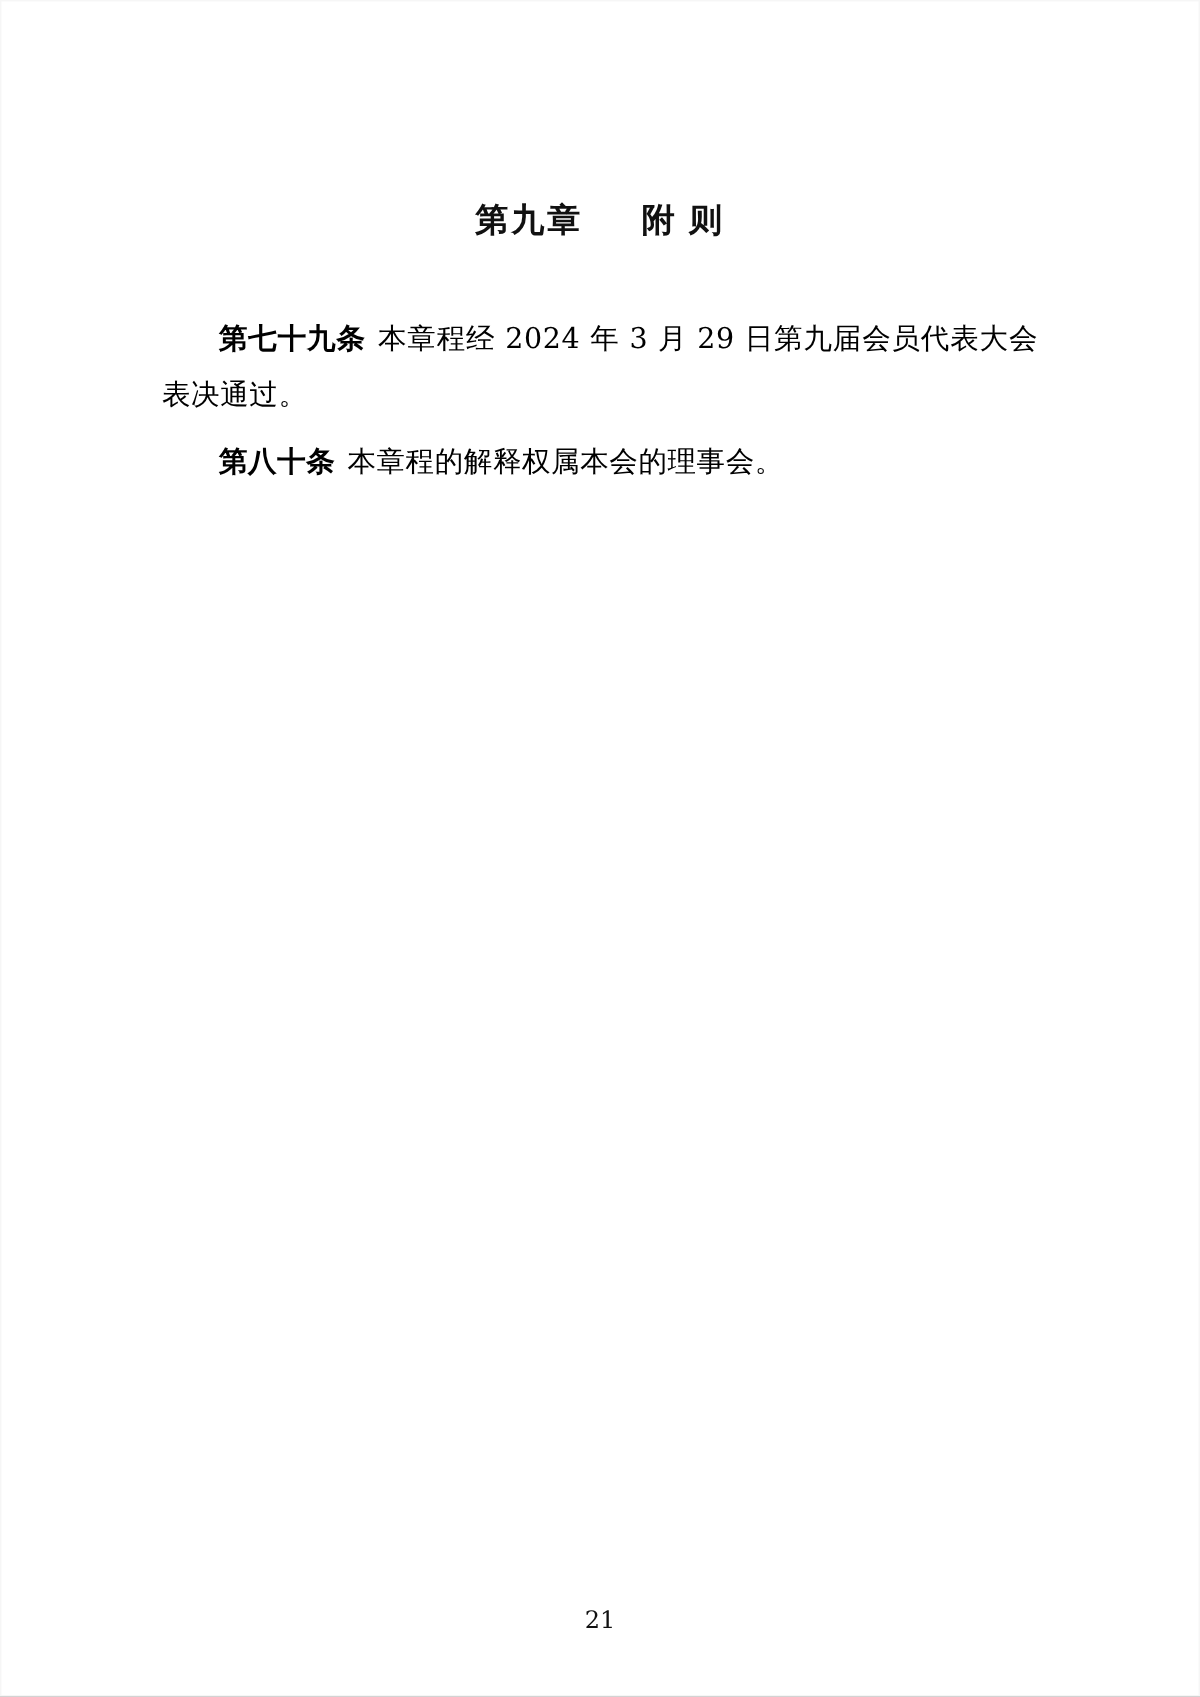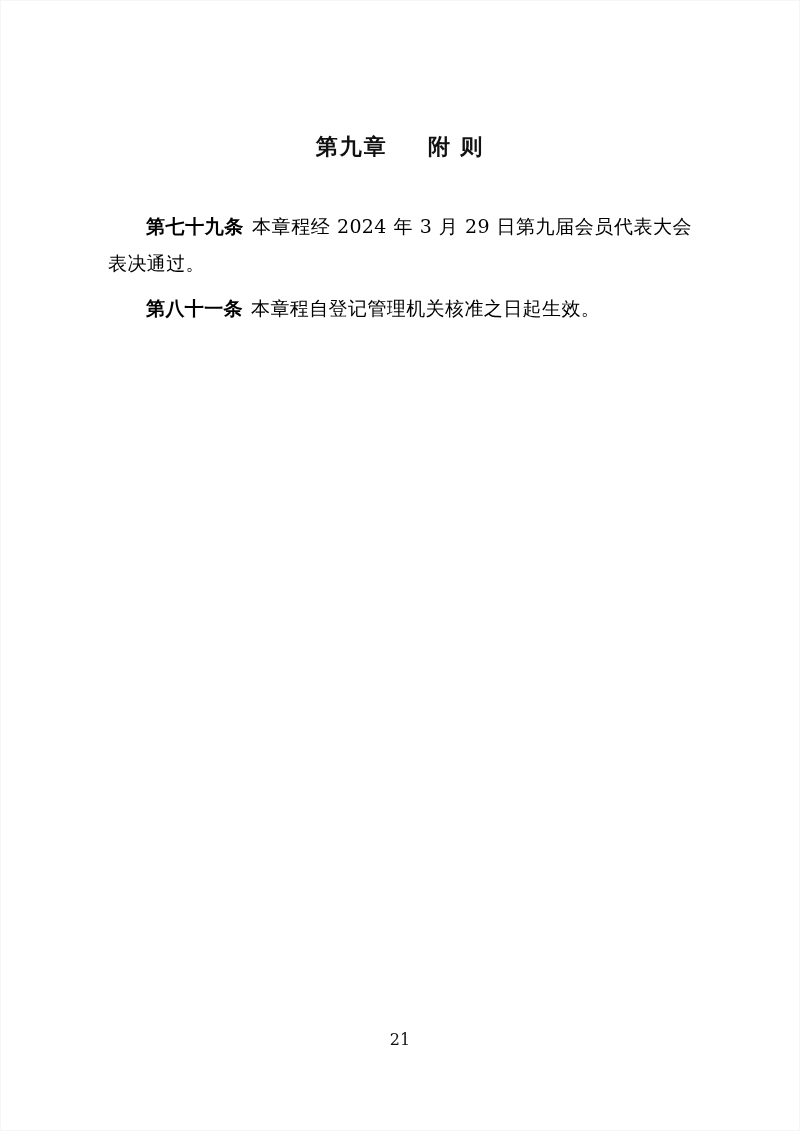--- a/index.html
+++ b/index.html
@@ -33,21 +33,21 @@
     top: 0;
     width: 584px;
   }
   .chapter-title {
     margin-top: 132px;
     text-align: center;
     font-size: 22px;
     font-weight: bold;
     letter-spacing: 2px;
     color: #111;
-    font-family: Liberation Sans, sans-serif;
+    font-family: Liberation Serif, serif;
   }
   .chapter-title .gap {
     display: inline-block;
     width: 24px;
   }
   .body-block {
     margin-top: 46px;
   }
   p.article {
     margin: 0 0 8px 0;
@@ -62,21 +62,21 @@
     font-weight: bold;
   }
   p.article .sep {
     display: inline-block;
     width: 8px;
   }
   .page-number {
     position: absolute;
     left: 0;
     right: 0;
-    top: 1030px;
+    top: 1070px;
     text-align: center;
     font-size: 16px;
     color: #111;
     font-family: "DejaVu Serif", "Liberation Serif", serif;
   }
 </style>
 </head>
 <body>
 
 <div class="page">
@@ -88,23 +88,23 @@
       <span class="gap"></span>
       <span>附 则</span>
     </div>
 
     <div class="body-block">
 
       <p class="article">
         <span class="label">第七十九条</span><span class="sep"></span><span>本章程经 2024 年 3 月 29 日第九届会员代表大会表决通过。</span>
       </p>
 
+      <p class="article">
+        <span class="label">第八十条</span><span class="sep"></span><span>本章程的解释权属本会的理事会。</span>
+      </p>
 
-      <p class="article">
-        <span class="label">第八十一条</span><span class="sep"></span><span>本章程自登记管理机关核准之日起生效。</span>
-      </p>
 
     </div>
   </div>
 
   <div class="page-number">21</div>
 
 </div>
 
 </body></html>

